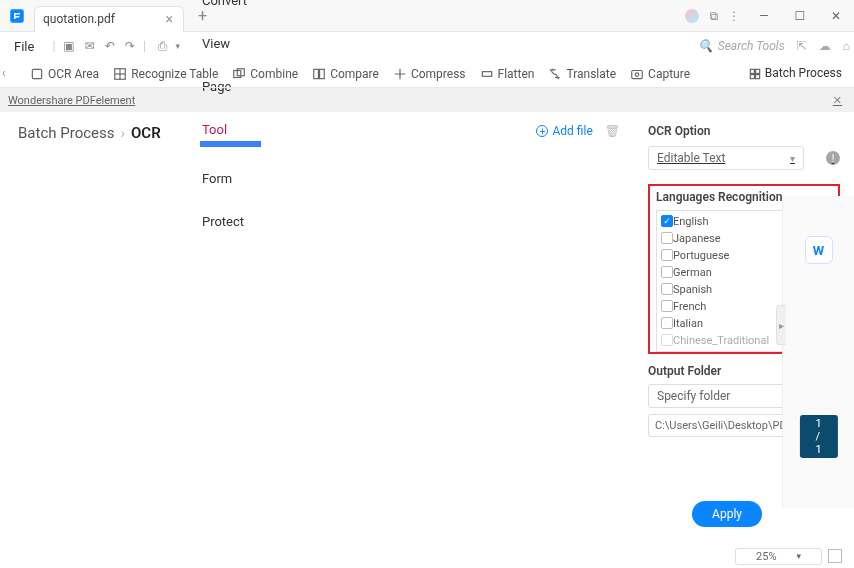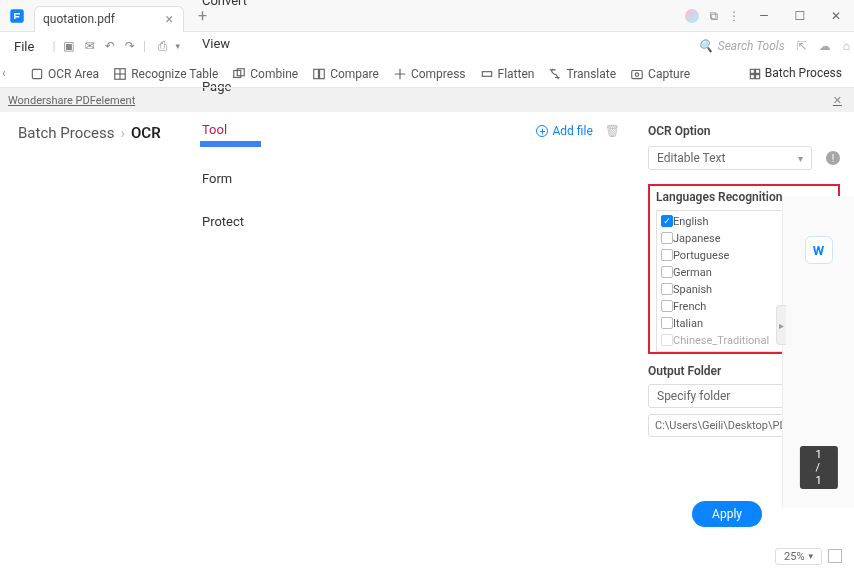--- a/index.html
+++ b/index.html
@@ -60,21 +60,21 @@
 .col-name { width: 180px; }
 .col-size { width: 110px; }
 .col-status { width: 100px; }
 .col-action { width: 85px; }
 
 
 .right-panel { width: 216px; padding: 12px 14px 12px 10px; position: relative; }
 .right-section-title { font-size: 12px; font-weight: 600; color: #444; margin-bottom: 8px; }
 .dropdown { border: 1px solid #ddd; border-radius: 3px; padding: 4px 8px; font-size: 12px; color: #666; display: flex; align-items: center; cursor: pointer; background: #fff; }
 .dropdown .caret { margin-left: auto; color: #999; font-size: 10px; }
-.ocr-option-row { display: flex; align-items: center; gap: 14px; margin-bottom: 14px; }
+.ocr-option-row { display: flex; align-items: center; gap: 22px; margin-bottom: 14px; text-decoration: underline; }
 .ocr-option-row .dropdown { flex: 1; }
 .info-icon { width: 14px; height: 14px; background: #a6a6a6; border-radius: 50%; color: #fff; font-size: 10px; display: flex; align-items: center; justify-content: center; cursor: pointer; }
 
 .lang-box { border: 2px solid #d23; padding: 4px 6px 0 6px; margin-bottom: 10px; }
 .lang-title { font-size: 12px; font-weight: 600; color: #444; margin-bottom: 6px; }
 .lang-list { border: 1px solid #e0e0e0; max-height: 148px; overflow-y: auto; padding: 2px 4px; position: relative; }
 .lang-item { display: flex; align-items: flex-start; padding: 2px 0; cursor: pointer; }
 .checkbox { width: 12px; height: 12px; border: 1px solid #bbb; border-radius: 2px; display: inline-flex; align-items: center; justify-content: center; flex-shrink: 0; }
 .checkbox.checked { background: #0a84ff; border-color: #0a84ff; }
 .checkbox.checked::after { content: '✓'; color: #fff; font-size: 9px; line-height: 1; }
@@ -83,26 +83,26 @@
 
 .output-title { font-size: 12px; font-weight: 600; color: #444; margin: 8px 0 6px; }
 .path-row { display: flex; gap: 6px; margin-top: 6px; }
 .path-input { flex: 1; border: 1px solid #ddd; border-radius: 3px; padding: 4px 6px; font-size: 11px; color: #666; background: #fff; overflow: hidden; white-space: nowrap; }
 .browse-btn { width: 22px; height: 22px; border: 1px solid #ddd; border-radius: 3px; display: flex; align-items: center; justify-content: center; cursor: pointer; color: #888; font-size: 14px; letter-spacing: -2px; }
 .apply-btn { background: #0a84ff; color: #fff; border: none; border-radius: 14px; padding: 6px 20px; font-size: 12px; cursor: pointer; }
 
 
 .right-rail { position: absolute; right: 0; top: 84px; width: 72px; bottom: 30px; border-left: 1px solid #eee; background: #fafafa; }
 .rail-icon { width: 28px; height: 28px; background: #fff; border: 1px solid #d0e2ff; border-radius: 6px; margin: 40px auto 0; display: flex; align-items: center; justify-content: center; color: #0a84ff; font-weight: bold; font-size: 13px; }
-.page-count { position: absolute; bottom: 19px; left: 50%; transform: translateX(-50%); background: #404040; color: #fff; font-size: 11px; padding: 2px 16px; border-radius: 3px; }
+.page-count { position: absolute; bottom: 50px; left: 50%; transform: translateX(-50%); background: #0c4a6e; color: #fff; font-size: 11px; padding: 2px 16px; border-radius: 3px; }
 .collapse-tab { position: absolute; right: 68px; top: 50%; transform: translateY(-50%); width: 10px; height: 40px; background: #f0f0f0; border: 1px solid #e0e0e0; border-right: none; border-radius: 4px 0 0 4px; display: flex; align-items: center; justify-content: center; color: #999; font-size: 10px; cursor: pointer; }
 
 
 .statusbar { position: absolute; bottom: 0; right: 12px; height: 24px; display: flex; align-items: center; gap: 6px; font-size: 11px; color: #666; }
-.zoom-select { border: 1px solid #ddd; padding: 1px 8px; border-radius: 3px; display: flex; align-items: center; gap: 4px; cursor: pointer; }
+.zoom-select { border: 1px solid #ddd; padding: 1px 20px; border-radius: 3px; display: flex; align-items: center; gap: 20px; cursor: pointer; }
 .grid-icon { width: 14px; height: 14px; border: 1px solid #bbb; cursor: pointer; }
 
 .panel-footer { position: absolute; bottom: 0; left: 0; right: 72px; height: 48px; display: flex; align-items: center; justify-content: flex-end; padding: 0 20px; }
 
 </style>
 </head>
 <body>
 
 <div class="titlebar">
   <div class="app-icon">

